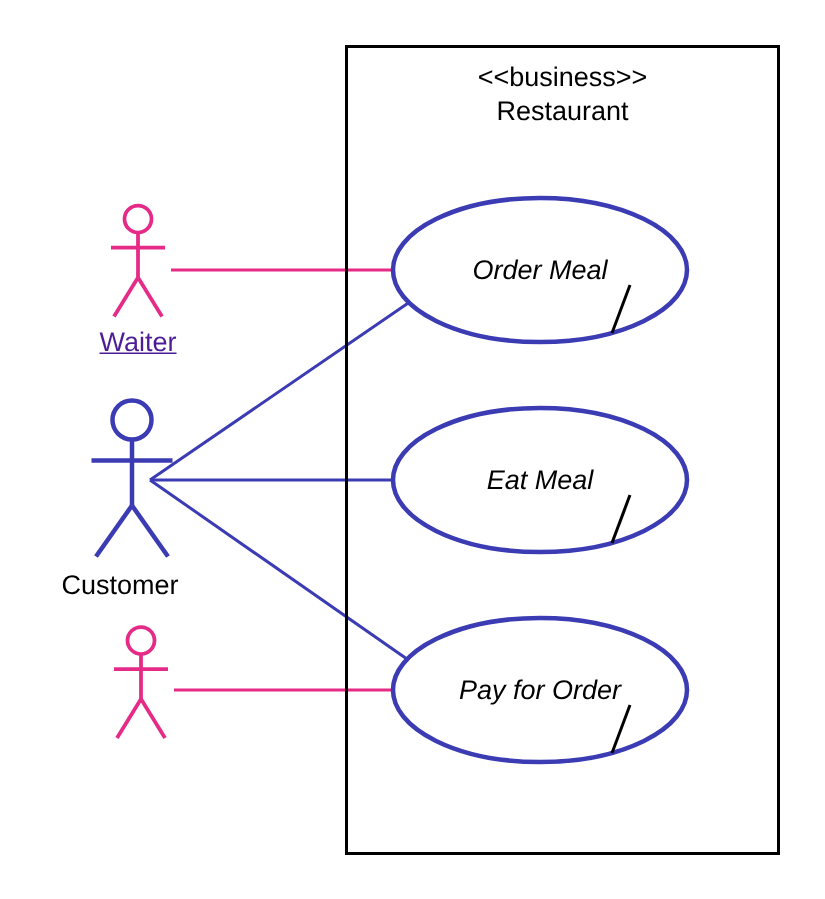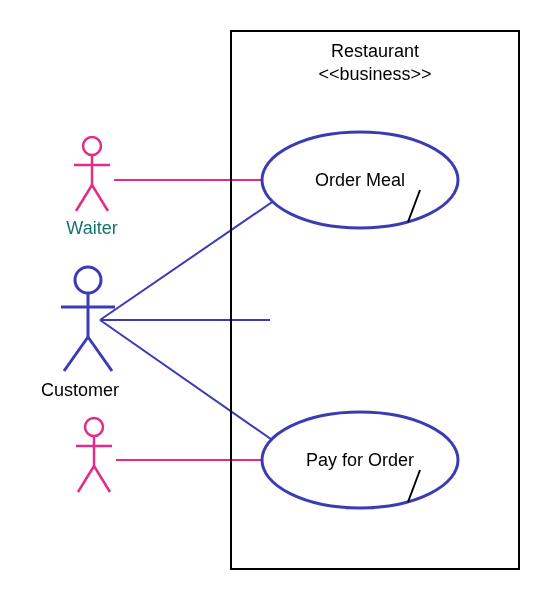--- a/index.html
+++ b/index.html
@@ -32,20 +32,21 @@
   }
   .system-title {
     position: absolute;
     width: 100%;
     text-align: center;
     top: 8px;
     line-height: 1.3;
   }
   .usecase {
     position: absolute;
+    font-style: italic;
   }
   .usecase svg {
     display: block;
   }
   .usecase-label {
     position: absolute;
     left: 0; top: 0;
     width: 100%;
     height: 100%;
     display: flex;
@@ -57,21 +58,21 @@
     position: absolute;
   }
   .actor svg {
     display: block;
   }
   .actor-label {
     position: absolute;
     width: 140px;
     text-align: center;
   }
-  .pink-label { color: #0f766e; }
+  .pink-label { color: #4c1d95; text-decoration: underline; }
 </style>
 </head>
 <body>
 
 <div class="stage">
 
   <svg class="lines" viewBox="0 0 550 599">
 
     <line x1="114" y1="180" x2="270" y2="180" stroke="#e52a87" stroke-width="2"></line>
 
@@ -79,33 +80,40 @@
 
     <line x1="100" y1="320" x2="270" y2="320" stroke="#3b3bb3" stroke-width="2"></line>
 
     <line x1="100" y1="320" x2="278" y2="444" stroke="#3b3bb3" stroke-width="2"></line>
 
     <line x1="116" y1="460" x2="270" y2="460" stroke="#e52a87" stroke-width="2"></line>
   </svg>
 
   <div class="system-box" style="left:230px; top:30px; width:290px; height:540px;">
     <div class="system-title">
+      <div>&lt;&lt;business&gt;&gt;</div>
       <div>Restaurant</div>
-      <div>&lt;&lt;business&gt;&gt;</div>
     </div>
   </div>
 
   <div class="usecase" style="left:260px; top:130px; width:200px; height:100px;">
     <svg width="200" height="100" viewBox="0 0 200 100">
       <ellipse cx="100" cy="50" rx="98" ry="48" fill="#fff" stroke="#3b3bb3" stroke-width="3"></ellipse>
       <line x1="160" y1="60" x2="148" y2="92" stroke="#000" stroke-width="2"></line>
     </svg>
     <div class="usecase-label">Order Meal</div>
   </div>
 
+  <div class="usecase" style="left:260px; top:270px; width:200px; height:100px;">
+    <svg width="200" height="100" viewBox="0 0 200 100">
+      <ellipse cx="100" cy="50" rx="98" ry="48" fill="#fff" stroke="#3b3bb3" stroke-width="3"></ellipse>
+      <line x1="160" y1="60" x2="148" y2="92" stroke="#000" stroke-width="2"></line>
+    </svg>
+    <div class="usecase-label">Eat Meal</div>
+  </div>
 
   <div class="usecase" style="left:260px; top:410px; width:200px; height:100px;">
     <svg width="200" height="100" viewBox="0 0 200 100">
       <ellipse cx="100" cy="50" rx="98" ry="48" fill="#fff" stroke="#3b3bb3" stroke-width="3"></ellipse>
       <line x1="160" y1="60" x2="148" y2="92" stroke="#000" stroke-width="2"></line>
     </svg>
     <div class="usecase-label">Pay for Order</div>
   </div>
 
   <div class="actor" style="left:70px; top:135px;">

